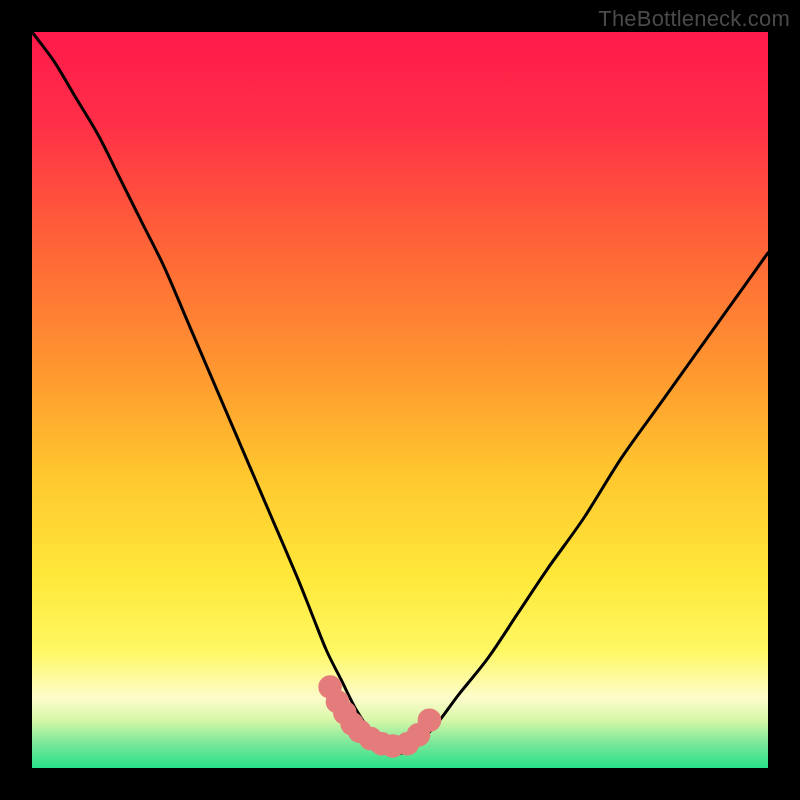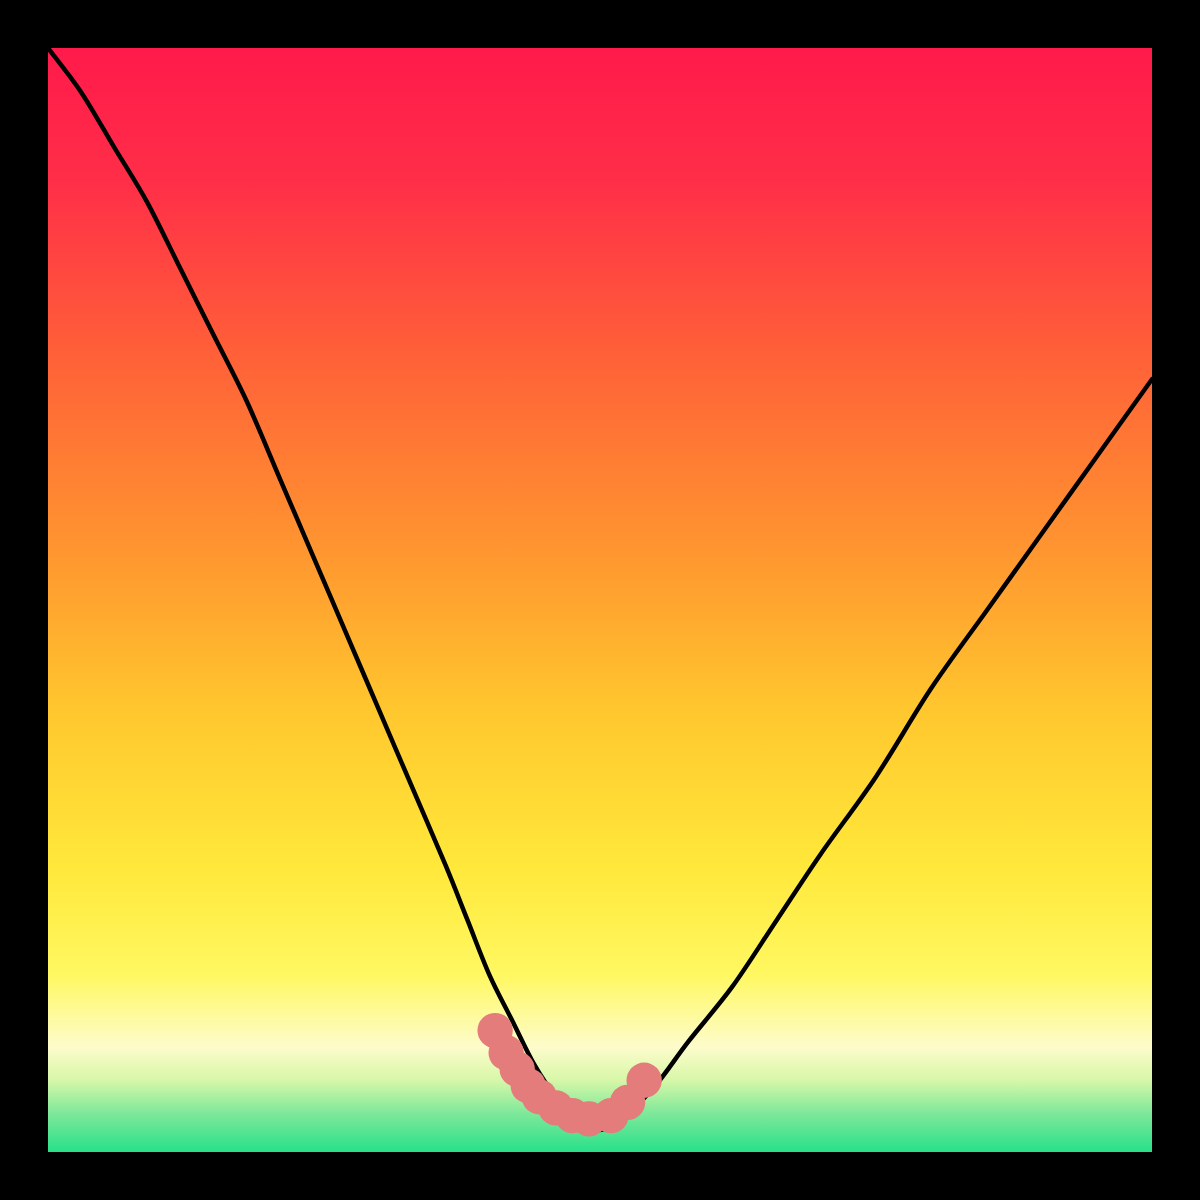--- a/index.html
+++ b/index.html
@@ -33,20 +33,21 @@
     font-size: 22px;
     font-weight: 500;
     letter-spacing: 0.2px;
     user-select: none;
   }
 </style>
 </head>
 <body>
 
 <div class="frame">
+  <div class="watermark">TheBottleneck.com</div>
 
   <div class="plot">
     <svg id="chart-svg" width="736" height="736" viewBox="0 0 736 736" preserveAspectRatio="none">
       <defs>
         <linearGradient id="bg-grad" x1="0" y1="0" x2="0" y2="1">
             <stop offset="0.00%" stop-color="#ff1a4b"></stop>
             <stop offset="12.00%" stop-color="#ff2e48"></stop>
             <stop offset="28.00%" stop-color="#ff6138"></stop>
             <stop offset="45.00%" stop-color="#ff9430"></stop>
             <stop offset="60.00%" stop-color="#ffc72e"></stop>

